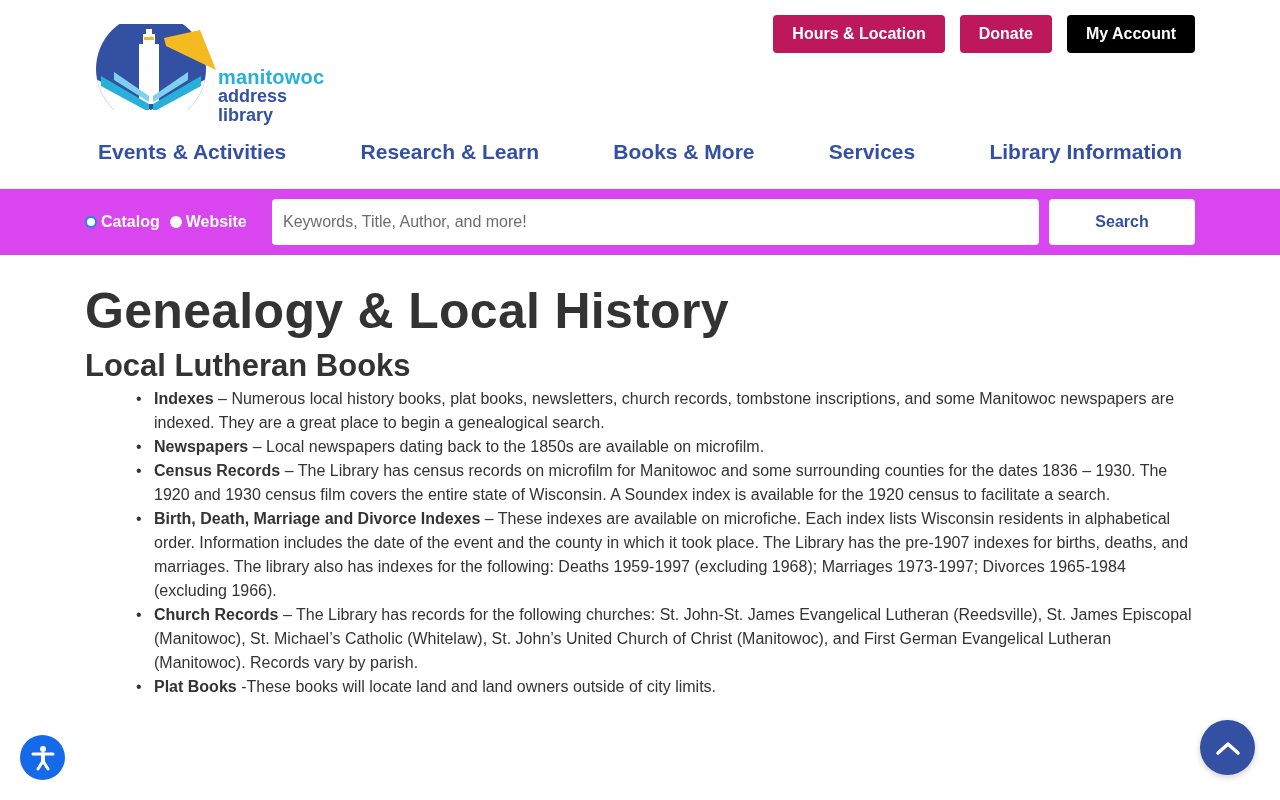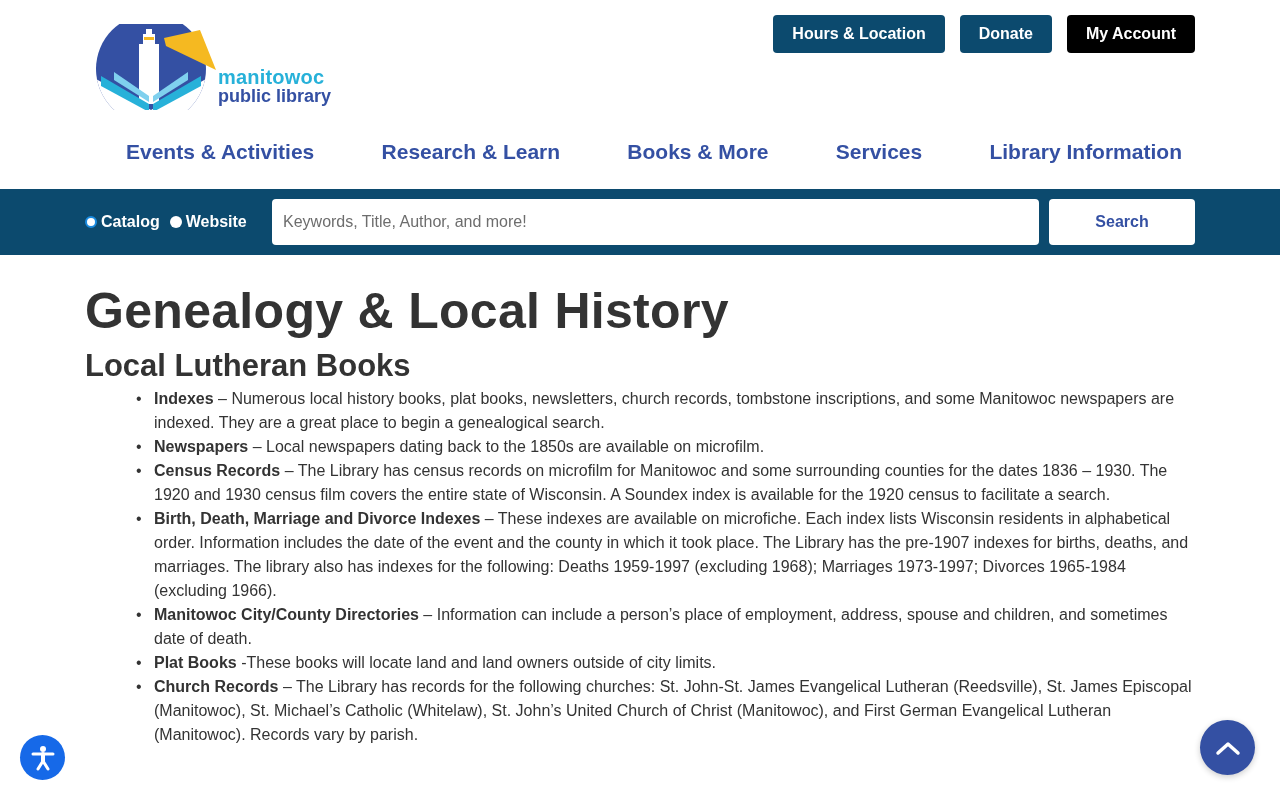--- a/index.html
+++ b/index.html
@@ -8,27 +8,27 @@
 
     .header { position: relative; height: 189px; }
     .logo { position: absolute; left: 96px; top: 24px; width: 240px; height: 86px; display: flex; align-items: flex-end; }
     .logo svg { position: absolute; left: 0; top: 0; }
     .logo-text { position: absolute; left: 122px; top: 44px; line-height: 19px; }
     .logo-text .l1 { color: #27b1d9; font-size: 20px; font-weight: bold; letter-spacing: 0.2px; display: block; }
     .logo-text .l2 { color: #3450a3; font-size: 18px; font-weight: bold; display: block; }
 
     .util-nav { position: absolute; top: 15px; right: 85px; display: flex; gap: 15px; }
     .util-btn { height: 38px; padding: 0 19px; border-radius: 4px; color: #fff; font-weight: bold; font-size: 16px; display: flex; align-items: center; justify-content: center; cursor: pointer; border: none; font-family: "Liberation Sans", sans-serif; }
-    .util-btn.blue { background: #0c4a6e; }
+    .util-btn.blue { background: #be185d; }
     .util-btn.green { background: #000000; }
 
-    .main-nav { position: absolute; top: 140px; left: 98px; right: 98px; display: flex; justify-content: space-between; margin-left: 28px; }
+    .main-nav { position: absolute; top: 140px; left: 98px; right: 98px; display: flex; justify-content: space-between; }
     .main-nav a { color: #3450a3; font-weight: bold; font-size: 21px; text-decoration: none; cursor: pointer; }
 
-    .search-bar { position: absolute; top: 189px; left: 0; width: 1280px; height: 66px; background: #0c4a6e; }
+    .search-bar { position: absolute; top: 189px; left: 0; width: 1280px; height: 66px; background: #d946ef; }
     .search-scope { position: absolute; left: 85px; top: 0; height: 66px; display: flex; align-items: center; gap: 10px; color: #fff; font-weight: bold; font-size: 16px; }
     .radio { display: flex; align-items: center; gap: 4px; cursor: pointer; }
     .radio-dot { width: 12px; height: 12px; border-radius: 50%; background: #fff; display: inline-block; }
     .radio-dot.checked { border: 2px solid #1a8be0; background: #fff; }
     .search-input { position: absolute; left: 272px; top: 10px; width: 767px; height: 46px; background: #fff; border-radius: 4px; border: none; padding: 0 11px; font-size: 16px; color: #666; font-family: "Liberation Sans", sans-serif; }
     .search-input::placeholder { color: #6d6d6d; }
     .search-btn { position: absolute; left: 1049px; top: 10px; width: 146px; height: 46px; background: #fff; border-radius: 4px; border: none; color: #3450a3; font-weight: bold; font-size: 16px; cursor: pointer; font-family: "Liberation Sans", sans-serif; }
 
     .content { position: absolute; top: 270px; left: 85px; width: 1112px; }
     .breadcrumb { font-size: 16px; font-weight: bold; color: #3450a3; display: flex; gap: 6px; height: 30px; align-items: center; }
@@ -64,21 +64,21 @@
         <rect x="48" y="13" width="10" height="3" fill="#f5b921"></rect>
         <polygon points="0,55 55,86 110,55 110,90 0,90" fill="#fff"></polygon>
         <polygon points="5,52 53,80 53,88 5,62" fill="#27b1d9"></polygon>
         <polygon points="105,52 57,80 57,88 105,62" fill="#27b1d9"></polygon>
         <polygon points="18,48 53,72 53,78 18,56" fill="#7fd0ee"></polygon>
         <polygon points="92,48 57,72 57,78 92,56" fill="#7fd0ee"></polygon>
       </g>
     </svg>
     <div class="logo-text">
       <span class="l1">manitowoc</span>
-      <span class="l2">public library</span>
+      <span class="l2">address library</span>
     </div>
   </div>
 
   <nav class="util-nav">
     <button class="util-btn blue">Hours &amp; Location</button>
     <button class="util-btn blue">Donate</button>
     <button class="util-btn green">My Account</button>
   </nav>
 
   <nav class="main-nav">
@@ -106,23 +106,22 @@
 </div>
 
 <main class="content">
   <h1>Genealogy &amp; Local History</h1>
   <h2>Local Lutheran Books</h2>
   <ul class="resources">
     <li><b>Indexes</b><span> – Numerous local history books, plat books, newsletters, church records, tombstone inscriptions, and some Manitowoc newspapers are indexed. They are a great place to begin a genealogical search.</span></li>
     <li><b>Newspapers</b><span> – Local newspapers dating back to the 1850s are available on microfilm.</span></li>
     <li><b>Census Records</b><span> – The Library has census records on microfilm for Manitowoc and some surrounding counties for the dates 1836 – 1930. The 1920 and 1930 census film covers the entire state of Wisconsin. A Soundex index is available for the 1920 census to facilitate a search.</span></li>
     <li><b>Birth, Death, Marriage and Divorce Indexes</b><span> – These indexes are available on microfiche. Each index lists Wisconsin residents in alphabetical order. Information includes the date of the event and the county in which it took place. The Library has the pre-1907 indexes for births, deaths, and marriages. The library also has indexes for the following: Deaths 1959-1997 (excluding 1968); Marriages 1973-1997; Divorces 1965-1984 (excluding 1966).</span></li>
-    <li><b>Manitowoc City/County Directories</b><span> – Information can include a person’s place of employment, address, spouse and children, and sometimes date of death.</span></li>
+    <li><b>Church Records</b><span> – The Library has records for the following churches: St. John-St. James Evangelical Lutheran (Reedsville), St. James Episcopal (Manitowoc), St. Michael’s Catholic (Whitelaw), St. John’s United Church of Christ (Manitowoc), and First German Evangelical Lutheran (Manitowoc). Records vary by parish.</span></li>
     <li><b>Plat Books</b><span> -These books will locate land and land owners outside of city limits.</span></li>
-    <li><b>Church Records</b><span> – The Library has records for the following churches: St. John-St. James Evangelical Lutheran (Reedsville), St. James Episcopal (Manitowoc), St. Michael’s Catholic (Whitelaw), St. John’s United Church of Christ (Manitowoc), and First German Evangelical Lutheran (Manitowoc). Records vary by parish.</span></li>
   </ul>
 </main>
 
 <div class="a11y-btn">
   <svg width="28" height="28" viewBox="0 0 28 28">
     <circle cx="14" cy="5" r="3" fill="#fff"></circle>
     <path d="M4 10 L24 10" stroke="#fff" stroke-width="3" stroke-linecap="round"></path>
     <path d="M14 10 L14 17" stroke="#fff" stroke-width="4" stroke-linecap="round"></path>
     <path d="M14 17 L9 25 M14 17 L19 25" stroke="#fff" stroke-width="3" stroke-linecap="round"></path>
   </svg>

